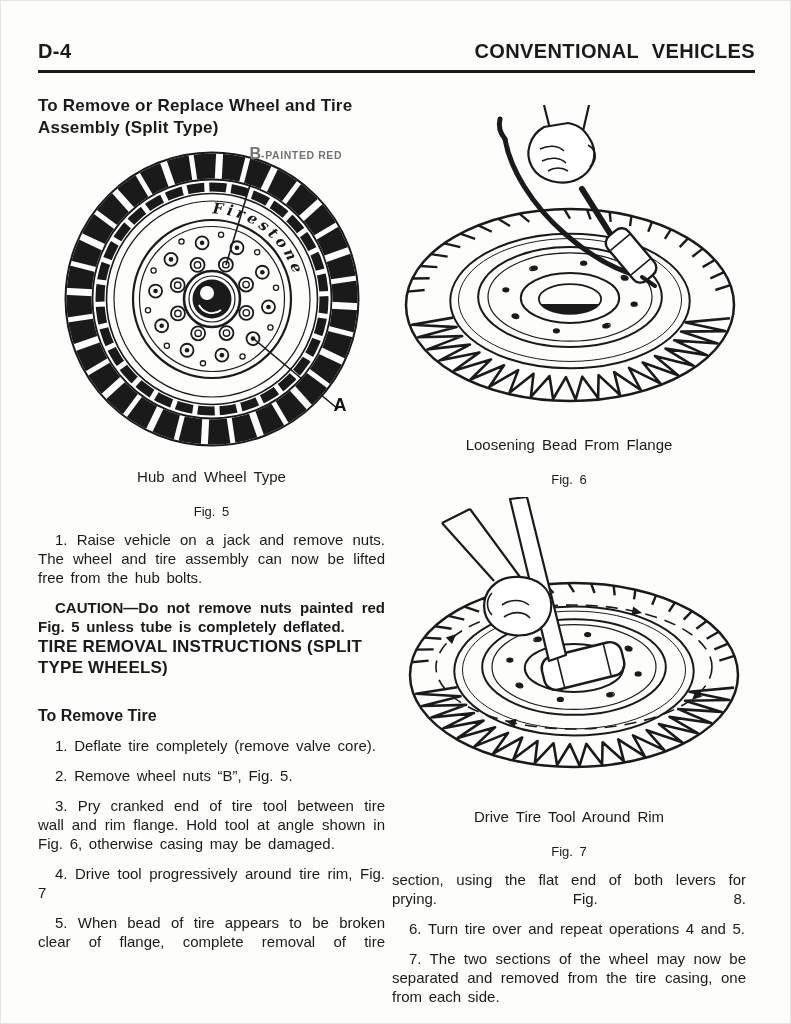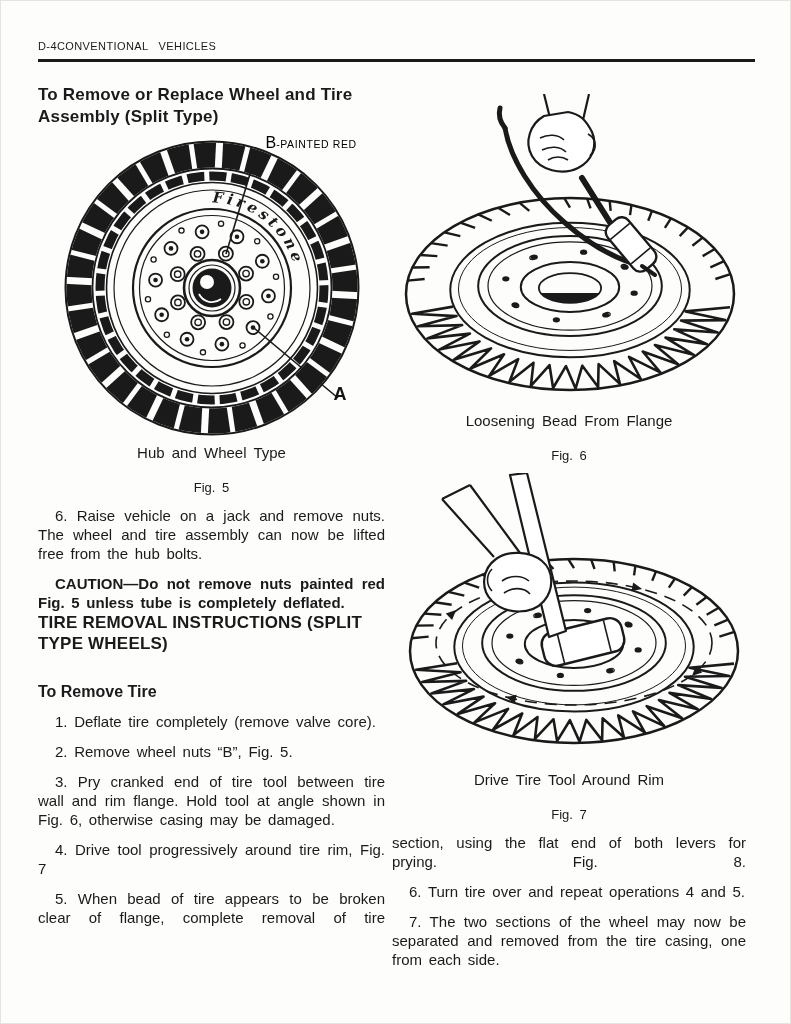--- a/index.html
+++ b/index.html
@@ -1,39 +1,39 @@
 <!DOCTYPE html>
 <html><head>
 <meta charset="utf-8">
 <style>
   *{margin:0;padding:0;box-sizing:border-box}
   html,body{background:#efefec}
   .page{position:relative;width:791px;height:1024px;background:#fdfdfc;color:#1a1a1a;
         font-family:"Liberation Sans",sans-serif;padding:40px 36px 0 38px;
         box-shadow:inset 0 0 0 1px #e4e4e0;overflow:hidden}
-  header{display:flex;align-items:baseline;
-         font-weight:normal;font-size:11px;letter-spacing:.4px}
+  header{display:flex;justify-content:space-between;align-items:baseline;
+         font-weight:bold;font-size:20px;letter-spacing:.4px}
   .hdr-right{word-spacing:7px}
   .rule{height:3px;background:#1a1a1a;margin-top:7px}
   .columns{display:flex;gap:7px;margin-top:22px}
   .col-left{width:347px}
   .col-right{width:354px}
   h2{font-size:17px;line-height:1.28;font-weight:bold;letter-spacing:.2px}
   h2.caps{}
   h3{font-size:16px;font-weight:bold;margin-top:28px}
   p.step{font-size:15px;line-height:19px;text-align:justify;text-indent:17px;
          margin-top:11px;word-spacing:2.5px}
   p.noindent{text-indent:0}
   p.cont{text-align-last:justify}
   p.caution{font-weight:bold}
   figure{margin-top:10px;text-align:center}
   .figwrap{position:relative;width:340px;height:300px;margin:0 auto}
-  figcaption .figcap{font-size:15px;word-spacing:3px;margin-top:6px}
+  figcaption .figcap{font-size:15px;word-spacing:3px;margin-top:19px}
   figcaption .figno{font-size:13px;word-spacing:3px;margin-top:19px}
-  .lblB{position:absolute;left:224px;top:-4px;font-weight:normal;white-space:nowrap;color:#000000}
+  .lblB{position:absolute;left:208px;top:-4px;font-weight:bold;white-space:nowrap;color:#737373}
   .lblB .big{font-size:16px}
   .lblB .small{font-size:10.5px;letter-spacing:.6px}
   .lblA{position:absolute;left:292px;top:246px;font-weight:bold;font-size:18px;color:#141414}
   svg{display:block}
 </style>
 </head>
 <body>
 
 <div class="page">
 
@@ -188,21 +188,21 @@
           </svg>
           <div class="lblB"><span class="big">B</span><span class="small">-PAINTED RED</span></div>
           <div class="lblA">A</div>
         </div>
         <figcaption>
           <div class="figcap">Hub and Wheel Type</div>
           <div class="figno">Fig. 5</div>
         </figcaption>
       </figure>
 
-      <p class="step">6.  Raise vehicle on a jack and remove nuts. The wheel and tire assembly can now be lifted free from the hub bolts.</p>
+      <p class="step">1.  Raise vehicle on a jack and remove nuts. The wheel and tire assembly can now be lifted free from the hub bolts.</p>
       <p class="step caution">CAUTION—Do not remove nuts painted red Fig. 5 unless tube is completely deflated.</p>
       <h2 class="caps">TIRE REMOVAL INSTRUCTIONS (SPLIT TYPE WHEELS)</h2>
       <h3>To Remove Tire</h3>
       <p class="step">1.  Deflate tire completely (remove valve core).</p>
       <p class="step">2.  Remove wheel nuts “B”, Fig. 5.</p>
       <p class="step">3.  Pry cranked end of tire tool between tire wall and rim flange.  Hold tool at angle shown in Fig. 6, otherwise casing may be damaged.</p>
       <p class="step">4.  Drive tool progressively around tire rim, Fig. 7</p>
       <p class="step cont">5.  When bead of tire appears to be broken clear of flange, complete removal of tire</p>
     </div>
 

